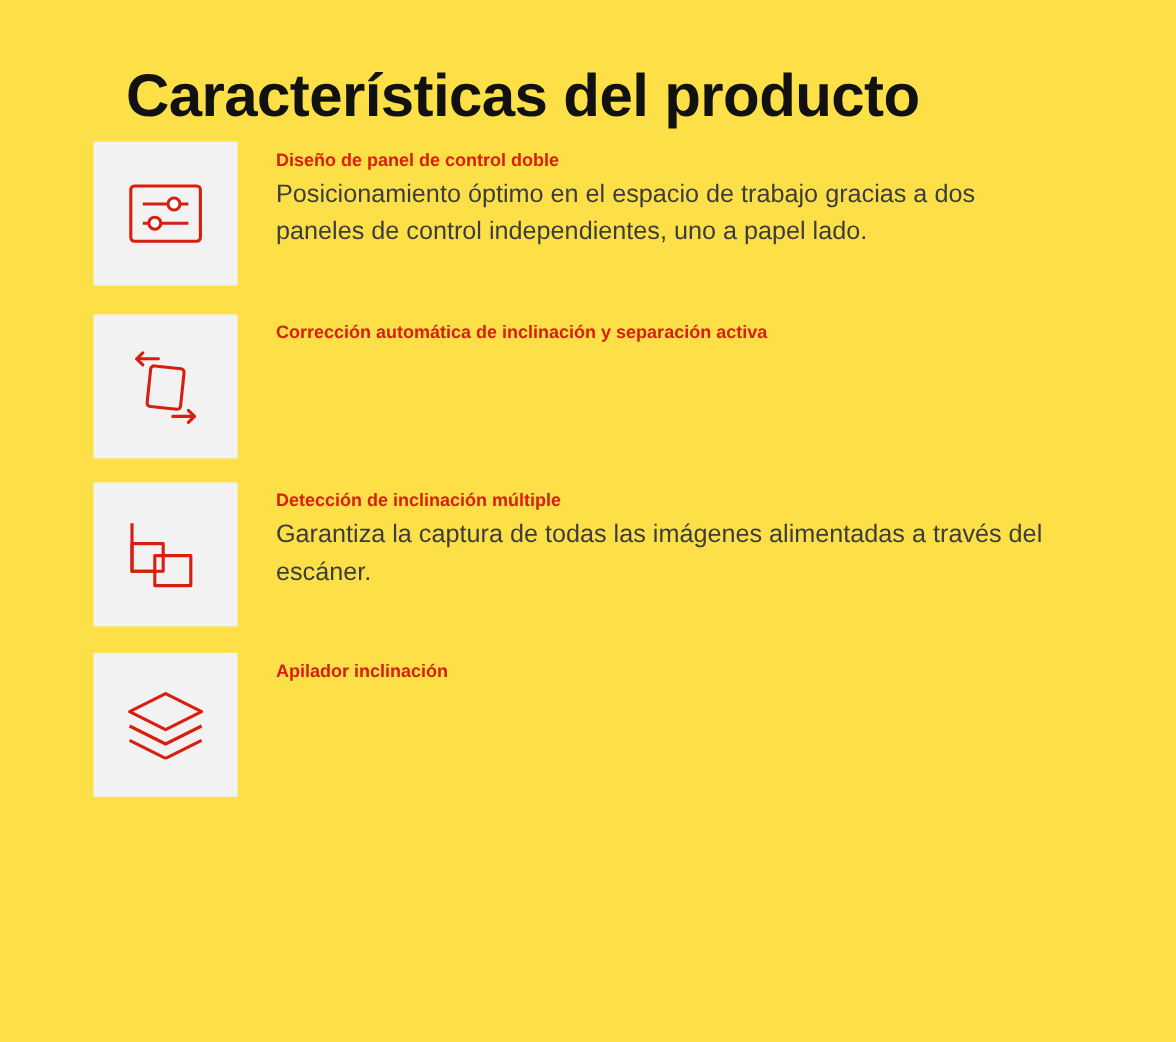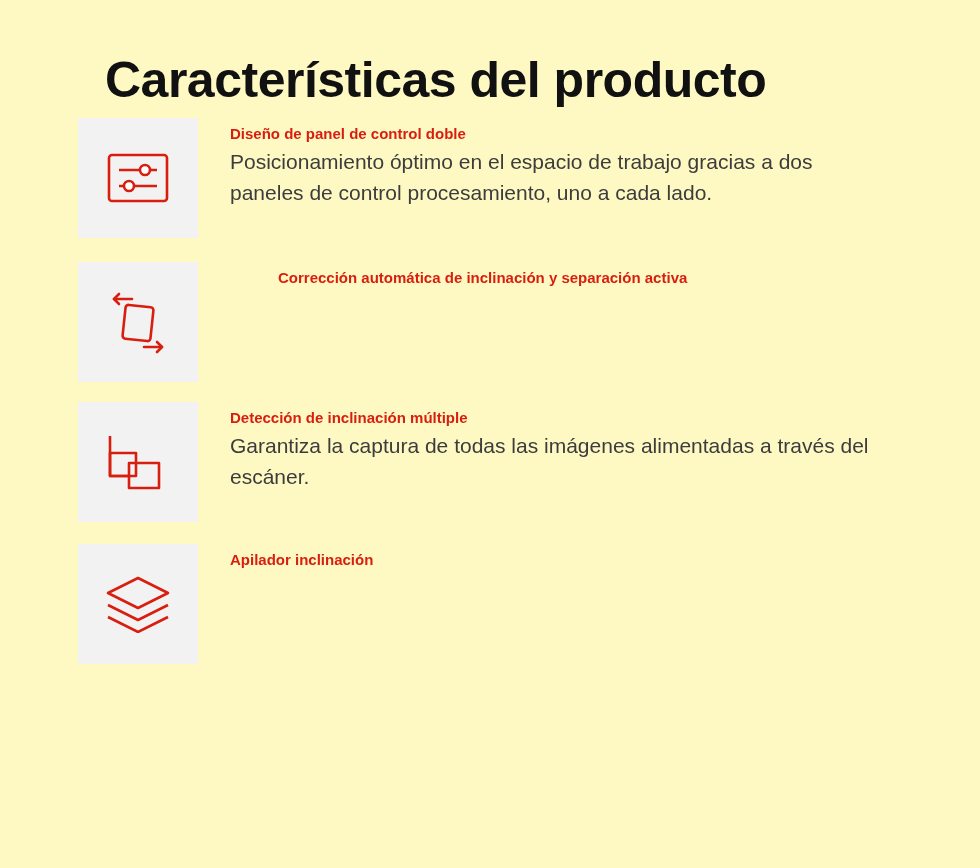--- a/index.html
+++ b/index.html
@@ -11,21 +11,21 @@
     width: 980px;
     height: 868px;
     font-family: "Liberation Sans", sans-serif;
     color: #2b2b2b;
     overflow: hidden;
   }
   .page {
     position: relative;
     width: 980px;
     height: 868px;
-    background: #fef9c3;
+    background: #fde047;
   }
   .page-title {
     position: absolute;
     left: 105px;
     top: 18px;
     font-size: 50px;
     font-weight: bold;
     letter-spacing: -0.5px;
     color: #111111;
     line-height: 1.15;
@@ -69,21 +69,21 @@
   }
   .feature-desc {
     color: #3c3c3c;
     font-size: 21px;
     line-height: 1.48;
     margin: 0;
     max-width: 660px;
   }
   
   .feature.f1 { margin-bottom: 24px; }
-  .feature.f2 { margin-bottom: 20px; gap: 48px; }
+  .feature.f2 { margin-bottom: 20px; }
   .feature.f3 { margin-bottom: 22px; }
   .feature.f4 { margin-bottom: 0; }
 </style>
 </head>
 <body>
 
 <div class="page">
 
   <h1 class="page-title">Características del producto</h1>
 
@@ -94,21 +94,21 @@
         <svg width="62" height="50" viewBox="0 0 62 50" fill="none" stroke="#d81f0f" stroke-width="2.6">
           <rect x="2" y="2" width="58" height="46" rx="3"></rect>
           <line x1="12" y1="17" x2="50" y2="17"></line>
           <line x1="12" y1="33" x2="50" y2="33"></line>
           <circle cx="38" cy="17" r="5" fill="#ffffff"></circle>
           <circle cx="22" cy="33" r="5" fill="#ffffff"></circle>
         </svg>
       </div>
       <div class="feature-text">
         <p class="feature-title">Diseño de panel de control doble</p>
-        <p class="feature-desc">Posicionamiento óptimo en el espacio de trabajo gracias a dos paneles de control procesamiento, uno a cada lado.</p>
+        <p class="feature-desc">Posicionamiento óptimo en el espacio de trabajo gracias a dos paneles de control independientes, uno a papel lado.</p>
       </div>
     </div>
 
     <div class="feature f2">
       <div class="icon-box">
         <svg width="64" height="64" viewBox="0 0 64 64" fill="none" stroke="#d81f0f" stroke-width="2.6" stroke-linecap="round" stroke-linejoin="round">
           <rect x="18" y="16" width="28" height="34" rx="3" transform="rotate(6 32 33)"></rect>
           <line x1="26" y1="9" x2="8" y2="9"></line>
           <polyline points="13,4 8,9 13,14"></polyline>
           <line x1="38" y1="57" x2="56" y2="57"></line>

